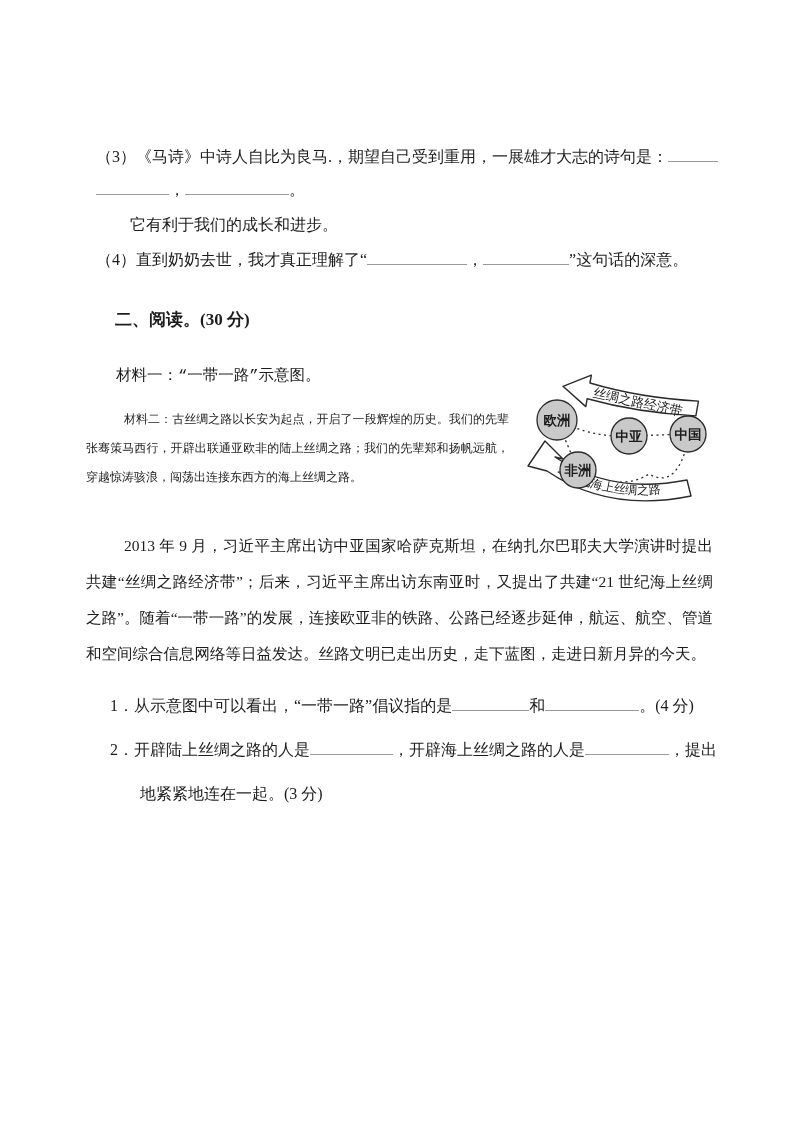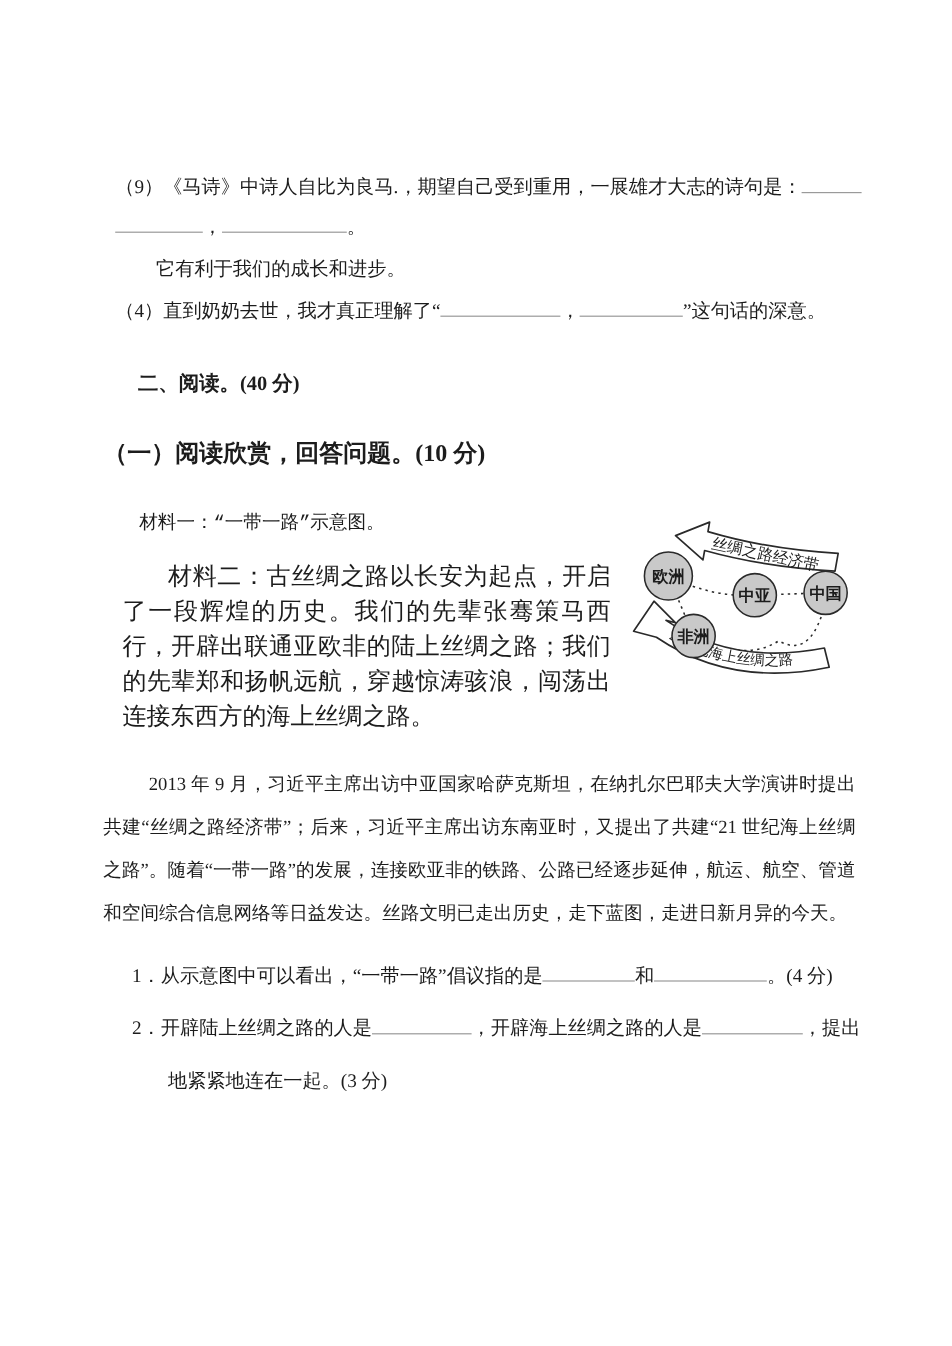--- a/index.html
+++ b/index.html
@@ -12,51 +12,50 @@
   .seg-item .line{font-size:16px;line-height:33px;white-space:nowrap;}
   .blank{display:inline-block;height:0.95em;border-bottom:1.5px solid #9a9a9a;
          vertical-align:baseline;}
   
   .section-heading{font-size:17px;font-weight:bold;margin:32px 0 0 29px;line-height:24px;}
   .subsection-heading{font-size:20px;font-weight:bold;margin:32px 0 0 0;line-height:28px;}
   
   .material-block{margin-top:30px;overflow:visible;}
   .diagram-fig{float:right;margin:-4px 0 4px 12px;}
   .material-one{font-size:15.5px;line-height:29px;text-indent:30px;margin:0 0 14px 0;font-family:Liberation Mono, monospace;}
-  .material-two{font-size:20px;line-height:29px;text-indent:38px;margin:16px;
+  .material-two{font-size:12px;line-height:29px;text-indent:38px;margin:0;
                 text-align:justify;}
   .main-paragraph{clear:both;font-size:15.5px;line-height:36px;text-indent:38px;
                   margin:24px 0 0 0;text-align:justify;}
   
   .questions-group{margin-top:16px;margin-left:24px;}
   .questions-group .seg-item{margin-bottom:9px;}
   .questions-group .line{font-size:16px;line-height:35px;white-space:nowrap;}
   svg text{fill:#1c1c1c;}
 </style>
 </head>
 <body>
 
 <div class="page">
 
   <div class="fill-group">
       <div class="seg-item">
-        <div class="line"><span>（9）《马诗》中诗人自比为良马.，期望自己受到重用，一展雄才大志的诗句是：</span><span class="blank" style="width: 50px;"></span></div>
+        <div class="line"><span>（3）《马诗》中诗人自比为良马.，期望自己受到重用，一展雄才大志的诗句是：</span><span class="blank" style="width: 50px;"></span></div>
         <div class="line"><span class="blank" style="width: 73px;"></span><span>，</span><span class="blank" style="width: 104px;"></span><span>。</span></div>
       </div>
       <div class="seg-item">
         <div class="line" style="padding-left: 34px;"><span>它有利于我们的成长和进步。</span></div>
       </div>
       <div class="seg-item">
         <div class="line"><span>（4）直到奶奶去世，我才真正理解了“</span><span class="blank" style="width: 100px;"></span><span>，</span><span class="blank" style="width: 86px;"></span><span>”这句话的深意。</span></div>
       </div>
     </div>
 
-  <div class="section-heading">二、阅读。(40 分)</div>
+  <div class="section-heading">二、阅读。(30 分)</div>
 
-  <div class="subsection-heading">（一）阅读欣赏，回答问题。(10 分)</div>
 
   <div class="material-block">
     <figure class="diagram-fig" style="margin:0 0 4px 12px;">
       <svg width="192" height="158" viewBox="0 0 192 158">
 
         <g fill="none" stroke="#2a2a2a" stroke-width="1.3" stroke-dasharray="2 3.5">
           <path d="M36,58 Q72,76 108,74"></path>
           <path d="M108,74 L167,72"></path>
           <path d="M36,58 L57,108"></path>
           <path d="M57,108 Q100,130 128,112 Q152,126 164,90"></path>

